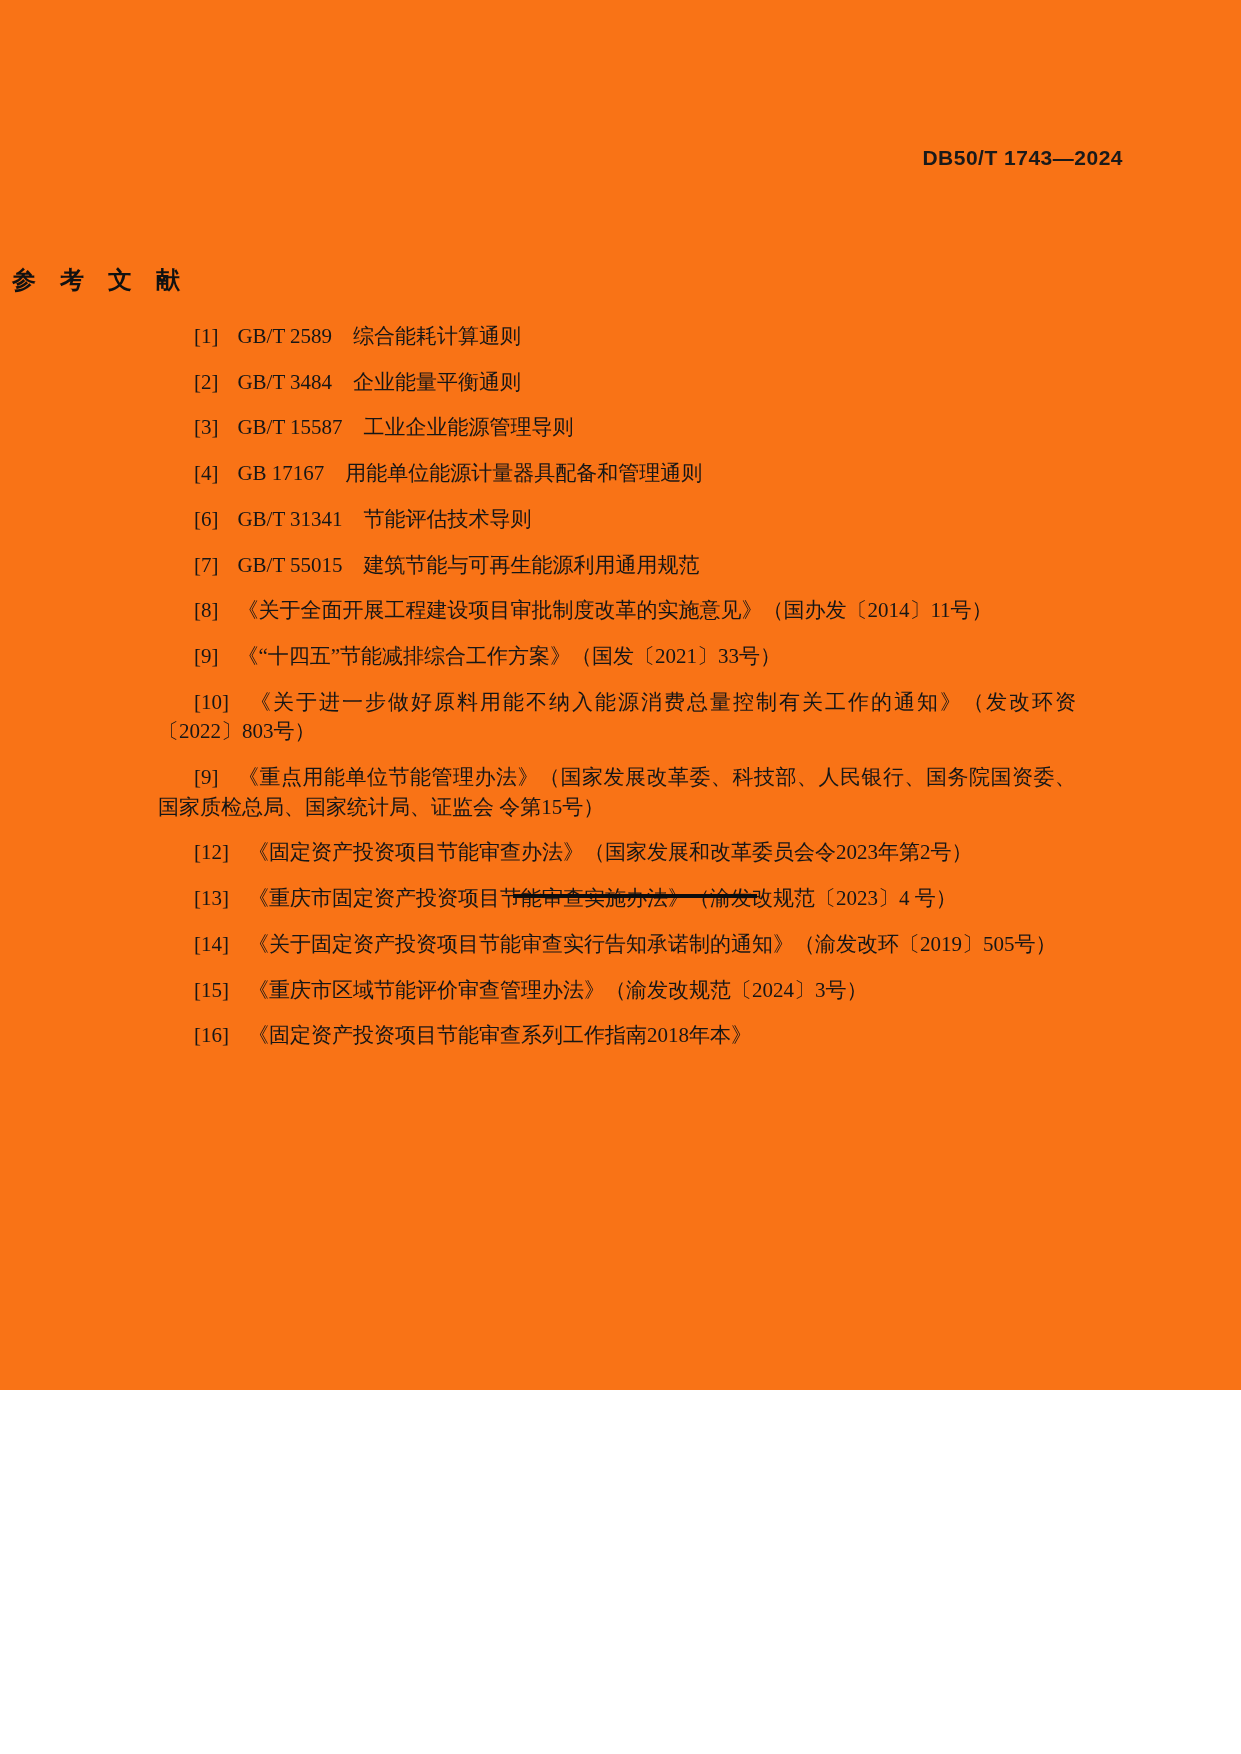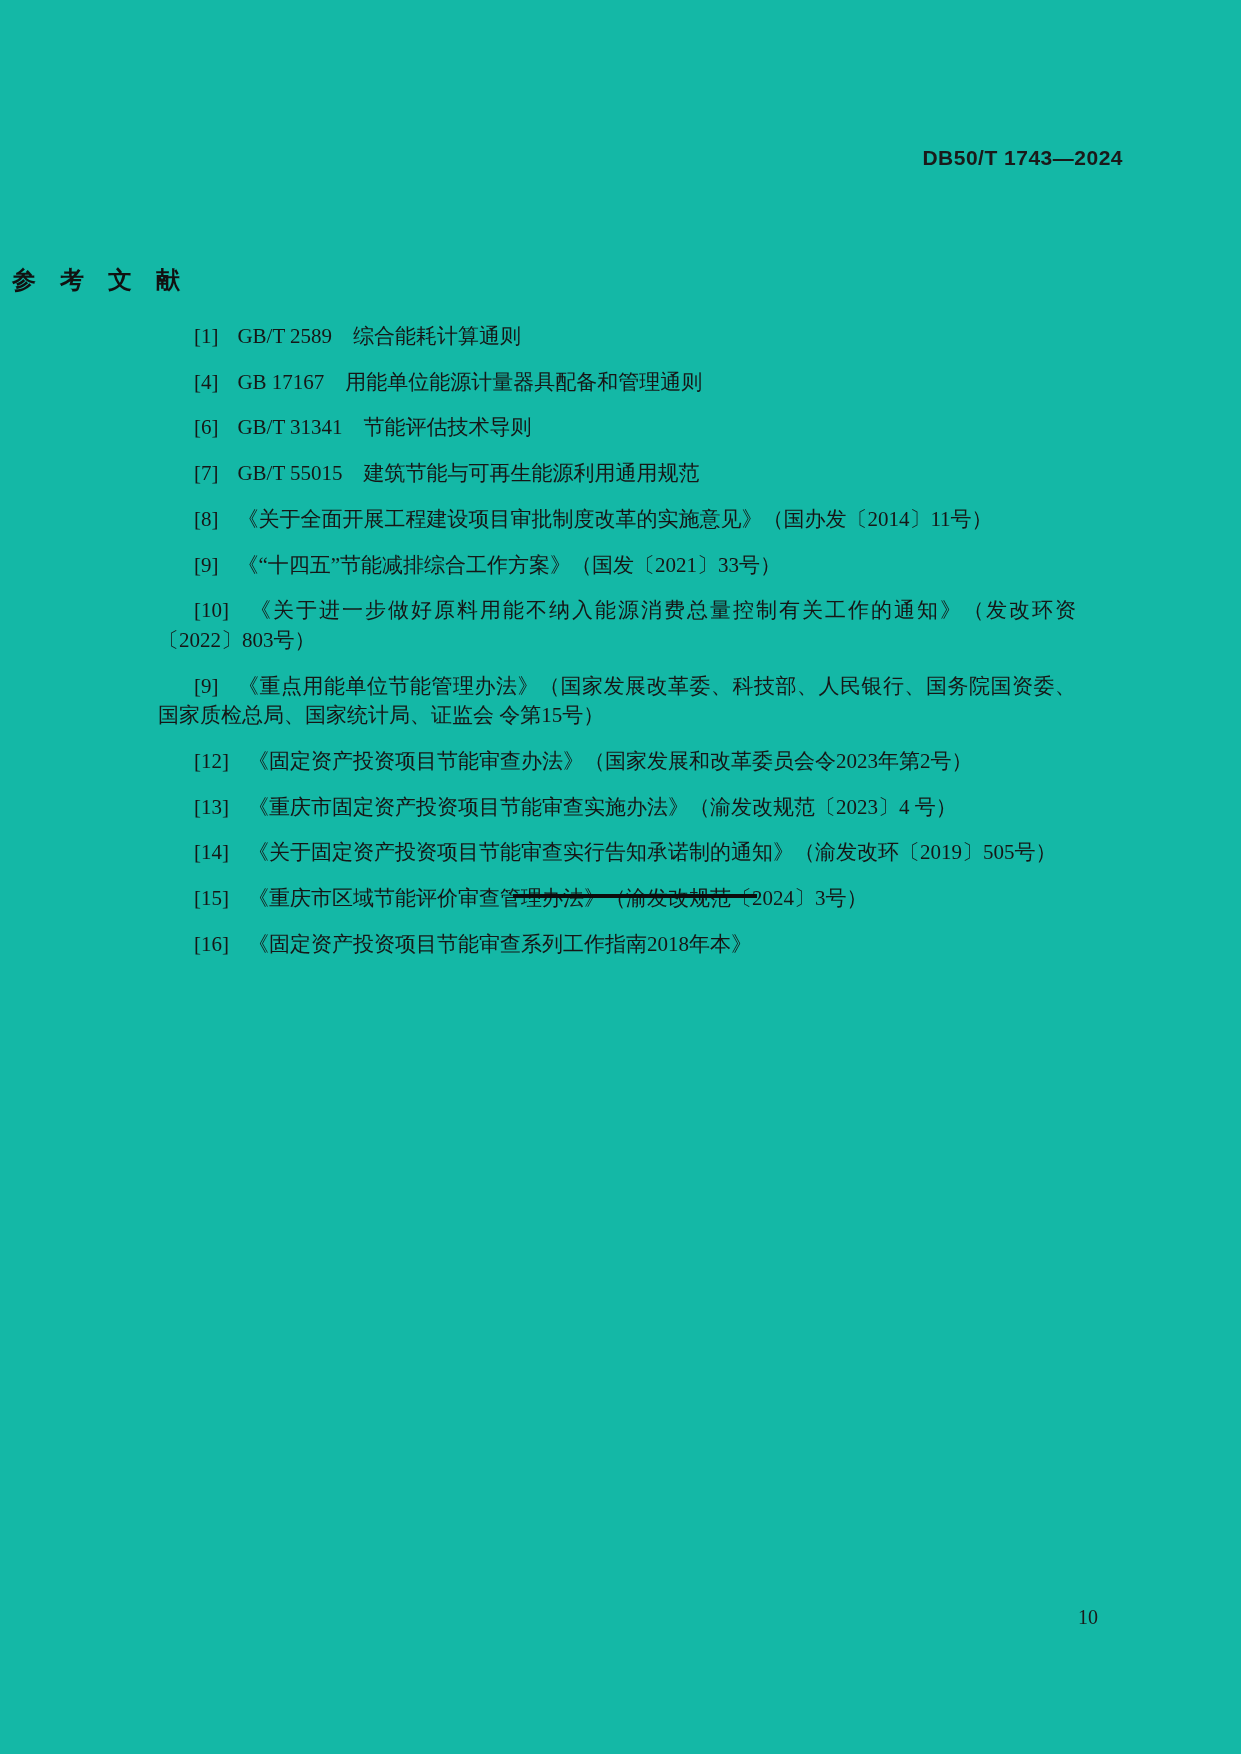--- a/index.html
+++ b/index.html
@@ -3,22 +3,22 @@
 <meta charset="utf-8">
 <style>
   html, body {
     margin: 0;
     padding: 0;
     background: #ffffff;
   }
   .page {
     position: relative;
     width: 1241px;
-    height: 1754px;
-    background: #14b8a6;
+    height: 1390px;
+    background: #f97316;
     color: #161616;
     overflow: hidden;
     font-family: "Liberation Serif", "DejaVu Serif", serif;
   }
   .header {
     position: absolute;
     top: 146px;
     right: 118px;
     font-family: "Liberation Sans", "DejaVu Sans", sans-serif;
     font-size: 21px;
@@ -76,20 +76,22 @@
 </head>
 <body>
 
 <div class="page">
   <div class="header">DB50/T 1743—2024</div>
 
   <h1 class="title">参　考　文　献</h1>
 
   <div class="refs" id="refs">
       <p><span class="ref-label">[1]</span><span>GB/T 2589　综合能耗计算通则</span></p>
+      <p><span class="ref-label">[2]</span><span>GB/T 3484　企业能量平衡通则</span></p>
+      <p><span class="ref-label">[3]</span><span>GB/T 15587　工业企业能源管理导则</span></p>
       <p><span class="ref-label">[4]</span><span>GB 17167　用能单位能源计量器具配备和管理通则</span></p>
       <p><span class="ref-label">[6]</span><span>GB/T 31341　节能评估技术导则</span></p>
       <p><span class="ref-label">[7]</span><span>GB/T 55015　建筑节能与可再生能源利用通用规范</span></p>
       <p><span class="ref-label">[8]</span><span>《关于全面开展工程建设项目审批制度改革的实施意见》（国办发〔2014〕11号）</span></p>
       <p><span class="ref-label">[9]</span><span>《“十四五”节能减排综合工作方案》（国发〔2021〕33号）</span></p>
       <p><span class="ref-label">[10]</span><span>《关于进一步做好原料用能不纳入能源消费总量控制有关工作的通知》（发改环资〔2022〕803号）</span></p>
       <p><span class="ref-label">[9]</span><span>《重点用能单位节能管理办法》（国家发展改革委、科技部、人民银行、国务院国资委、国家质检总局、国家统计局、证监会 令第15号）</span></p>
       <p><span class="ref-label">[12]</span><span>《固定资产投资项目节能审查办法》（国家发展和改革委员会令2023年第2号）</span></p>
       <p><span class="ref-label">[13]</span><span>《重庆市固定资产投资项目节能审查实施办法》（渝发改规范〔2023〕4 号）</span></p>
       <p><span class="ref-label">[14]</span><span>《关于固定资产投资项目节能审查实行告知承诺制的通知》（渝发改环〔2019〕505号）</span></p>

